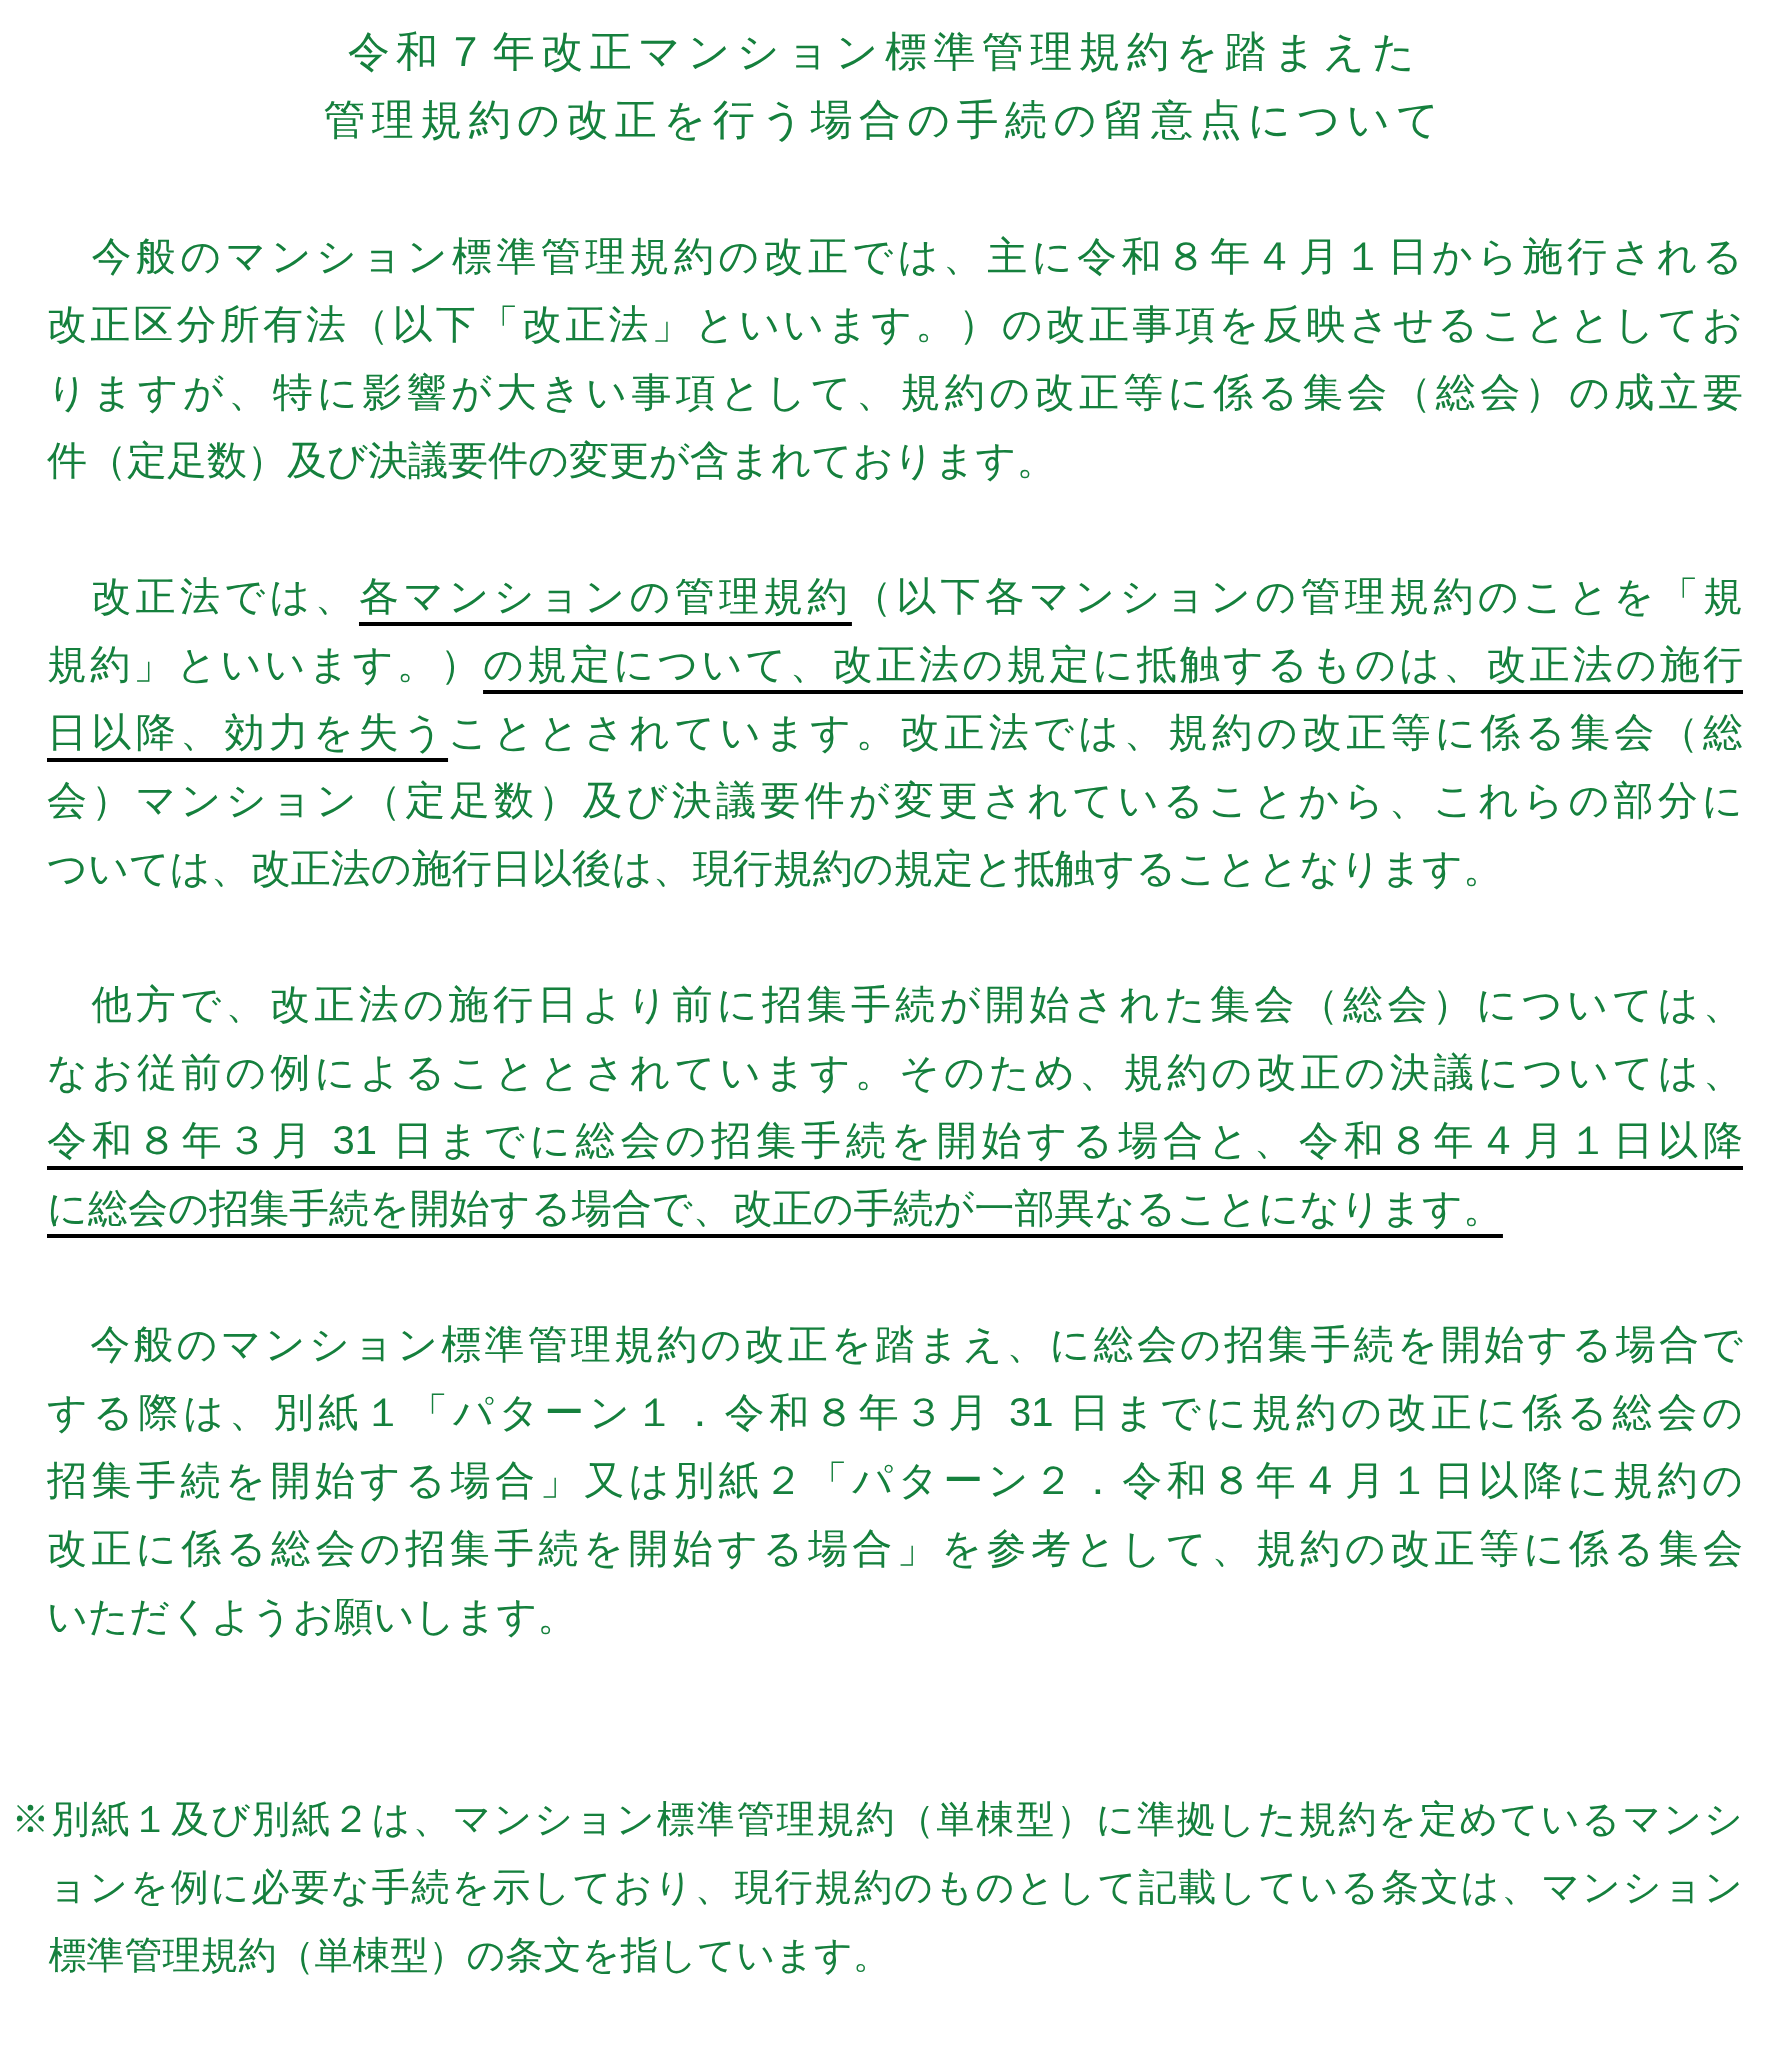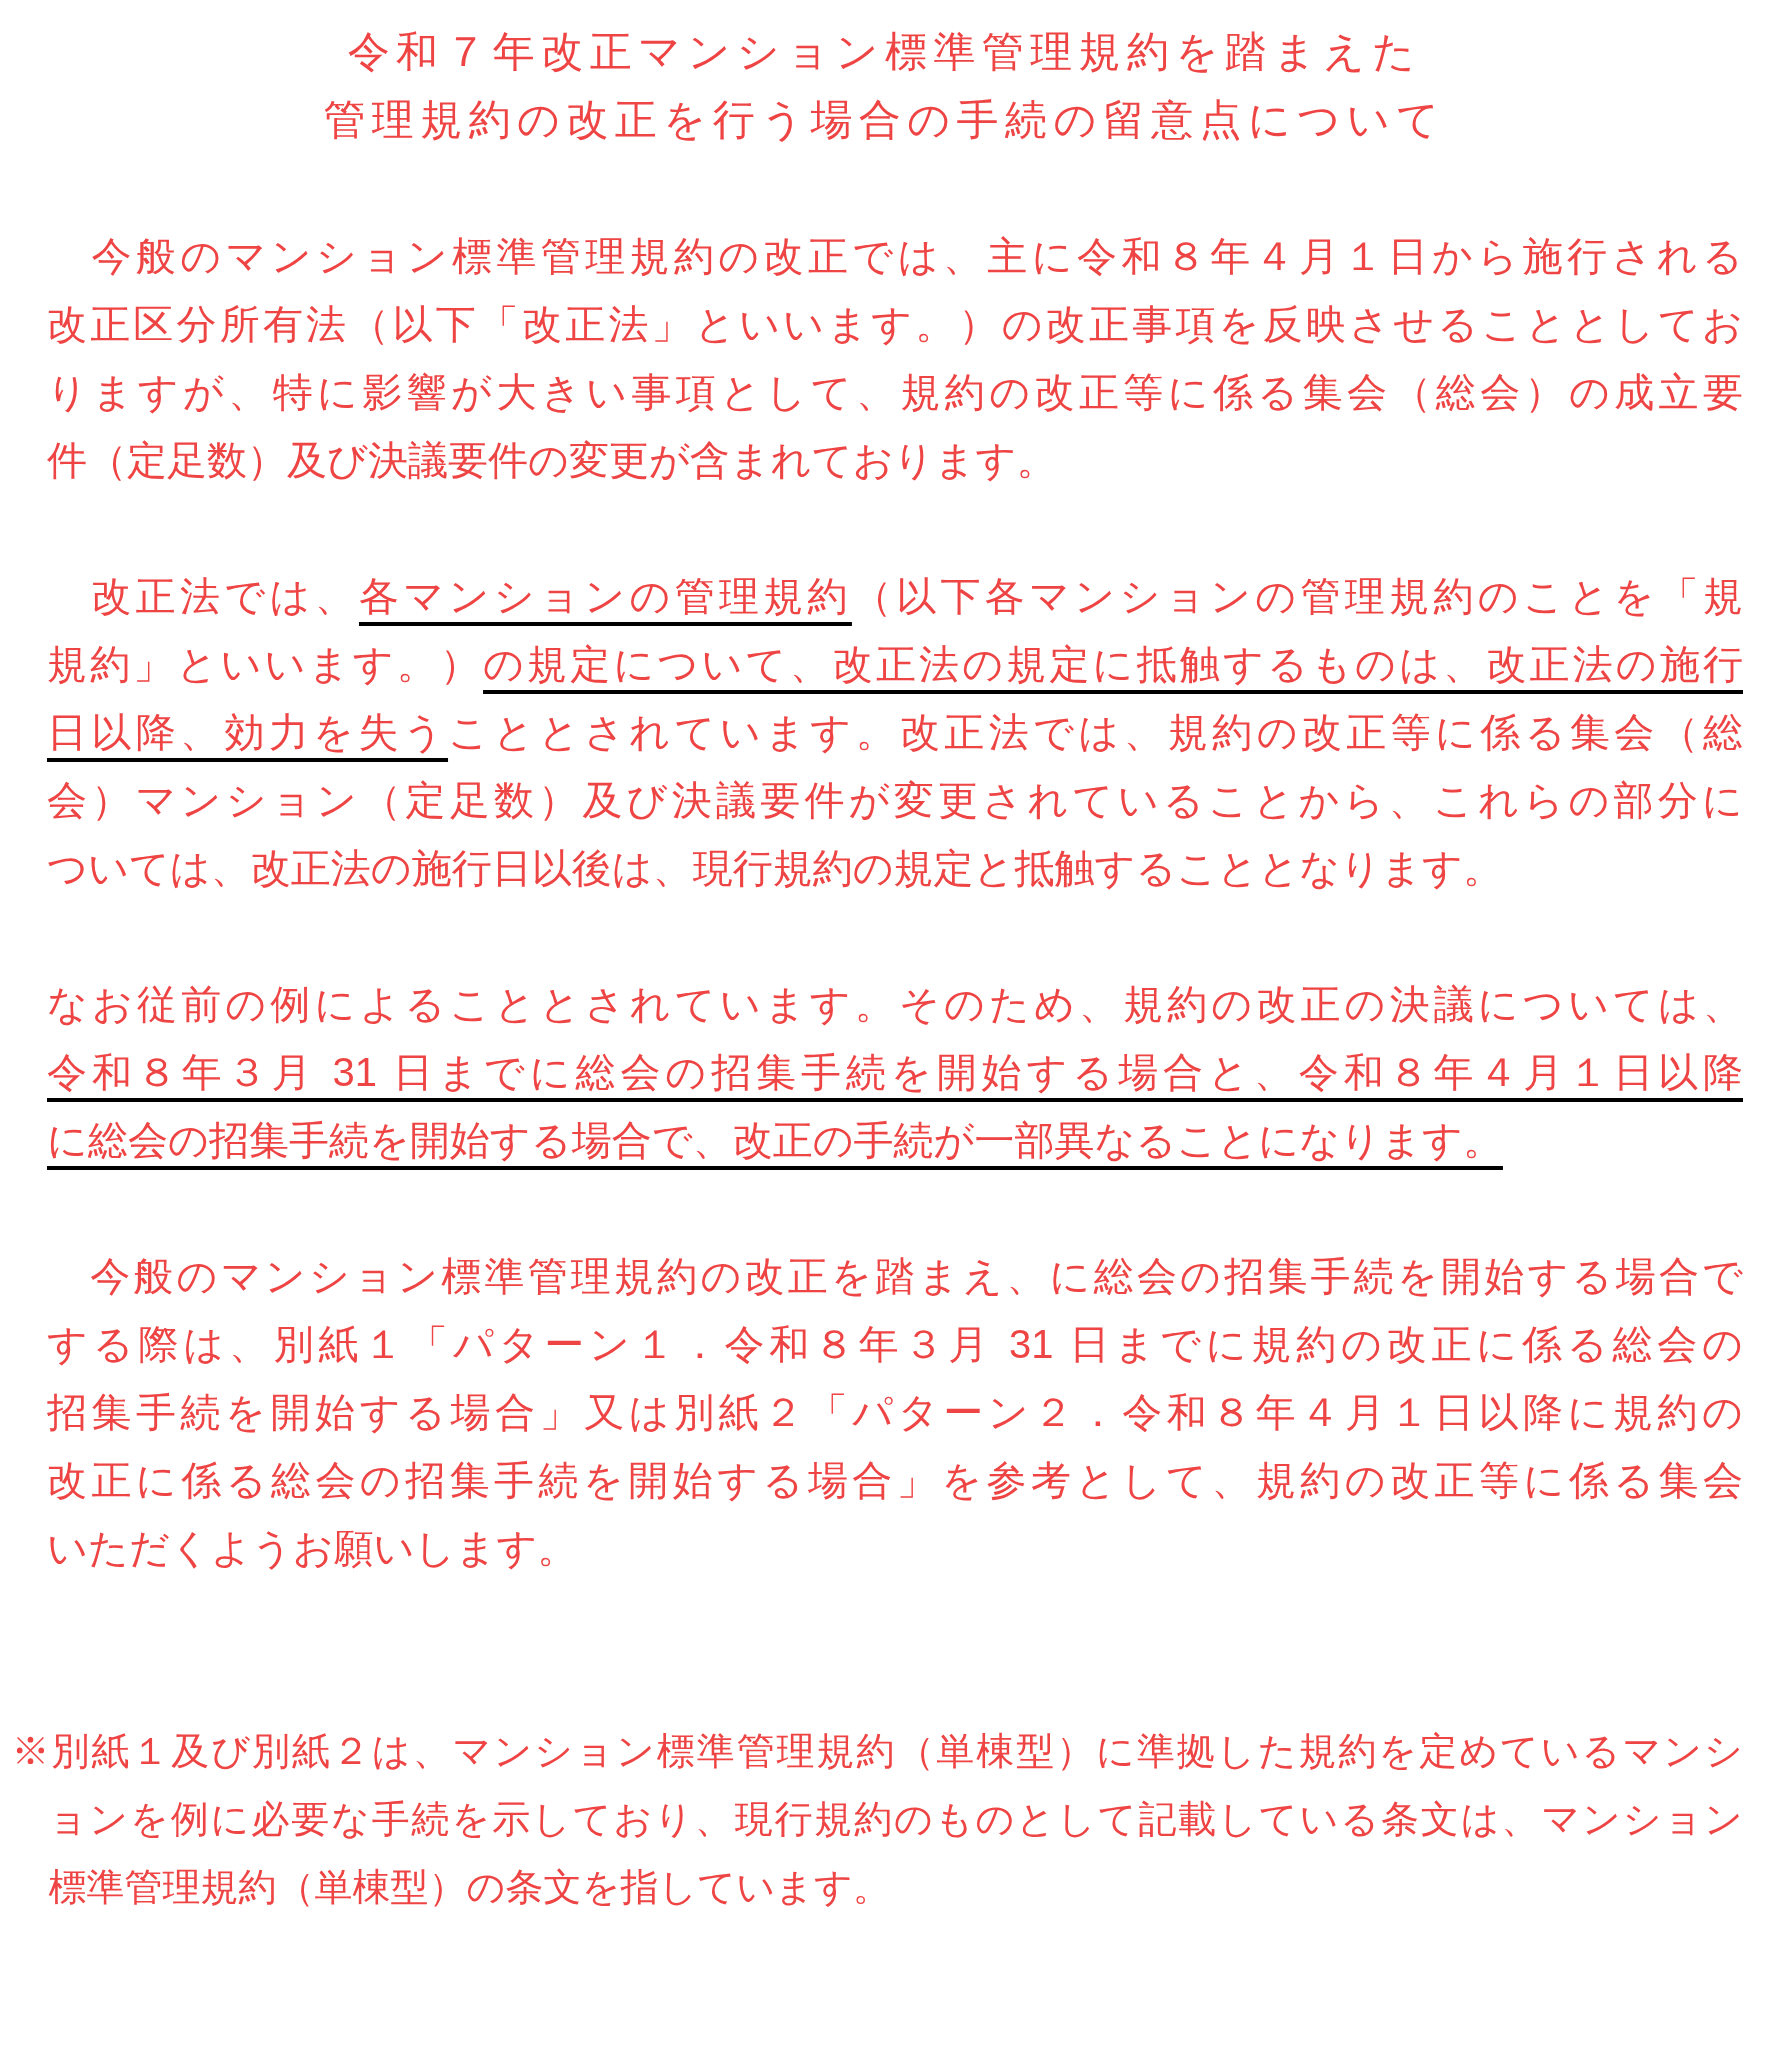--- a/index.html
+++ b/index.html
@@ -6,21 +6,21 @@
     margin: 0;
     padding: 0;
     background: #ffffff;
   }
   .page {
     position: relative;
     width: 1769px;
     height: 2064px;
     box-sizing: border-box;
     background: #ffffff;
-    color: #ef4444;
+    color: #15803d;
     font-family: "Liberation Sans", "DejaVu Sans", sans-serif;
     padding: 18px 26px 0 26px;
     overflow: hidden;
   }
   .title-block {
     font-size: 42px;
     line-height: 68px;
     text-align: center;
     letter-spacing: 6.4px;
   }
@@ -78,20 +78,21 @@
         <div class="line last"><span>件（定足数）及び決議要件の変更が含まれております。</span></div>
       </div>
       <div class="para">
         <div class="line"><span>　改正法では、</span><span class="u">各マンションの管理規約</span><span>（以下各マンションの管理規約のことを「規</span></div>
         <div class="line"><span>規約」といいます。）</span><span class="u">の規定について、改正法の規定に抵触するものは、改正法の施行</span></div>
         <div class="line"><span class="u">日以降、効力を失う</span><span>こととされています。改正法では、規約の改正等に係る集会（総</span></div>
         <div class="line"><span>会）マンション（定足数）及び決議要件が変更されていることから、これらの部分に</span></div>
         <div class="line last"><span>ついては、改正法の施行日以後は、現行規約の規定と抵触することとなります。</span></div>
       </div>
       <div class="para">
+        <div class="line"><span>　他方で、改正法の施行日より前に招集手続が開始された集会（総会）については、</span></div>
         <div class="line"><span>なお従前の例によることとされています。そのため、規約の改正の決議については、</span></div>
         <div class="line"><span class="u">令和８年３月 31 日までに総会の招集手続を開始する場合と、令和８年４月１日以降</span></div>
         <div class="line last"><span class="u">に総会の招集手続を開始する場合で、改正の手続が一部異なることになります。</span></div>
       </div>
       <div class="para">
         <div class="line"><span>　今般のマンション標準管理規約の改正を踏まえ、に総会の招集手続を開始する場合で</span></div>
         <div class="line"><span>する際は、別紙１「パターン１．令和８年３月 31 日までに規約の改正に係る総会の</span></div>
         <div class="line"><span>招集手続を開始する場合」又は別紙２「パターン２．令和８年４月１日以降に規約の</span></div>
         <div class="line"><span>改正に係る総会の招集手続を開始する場合」を参考として、規約の改正等に係る集会</span></div>
         <div class="line last"><span>いただくようお願いします。</span></div>

